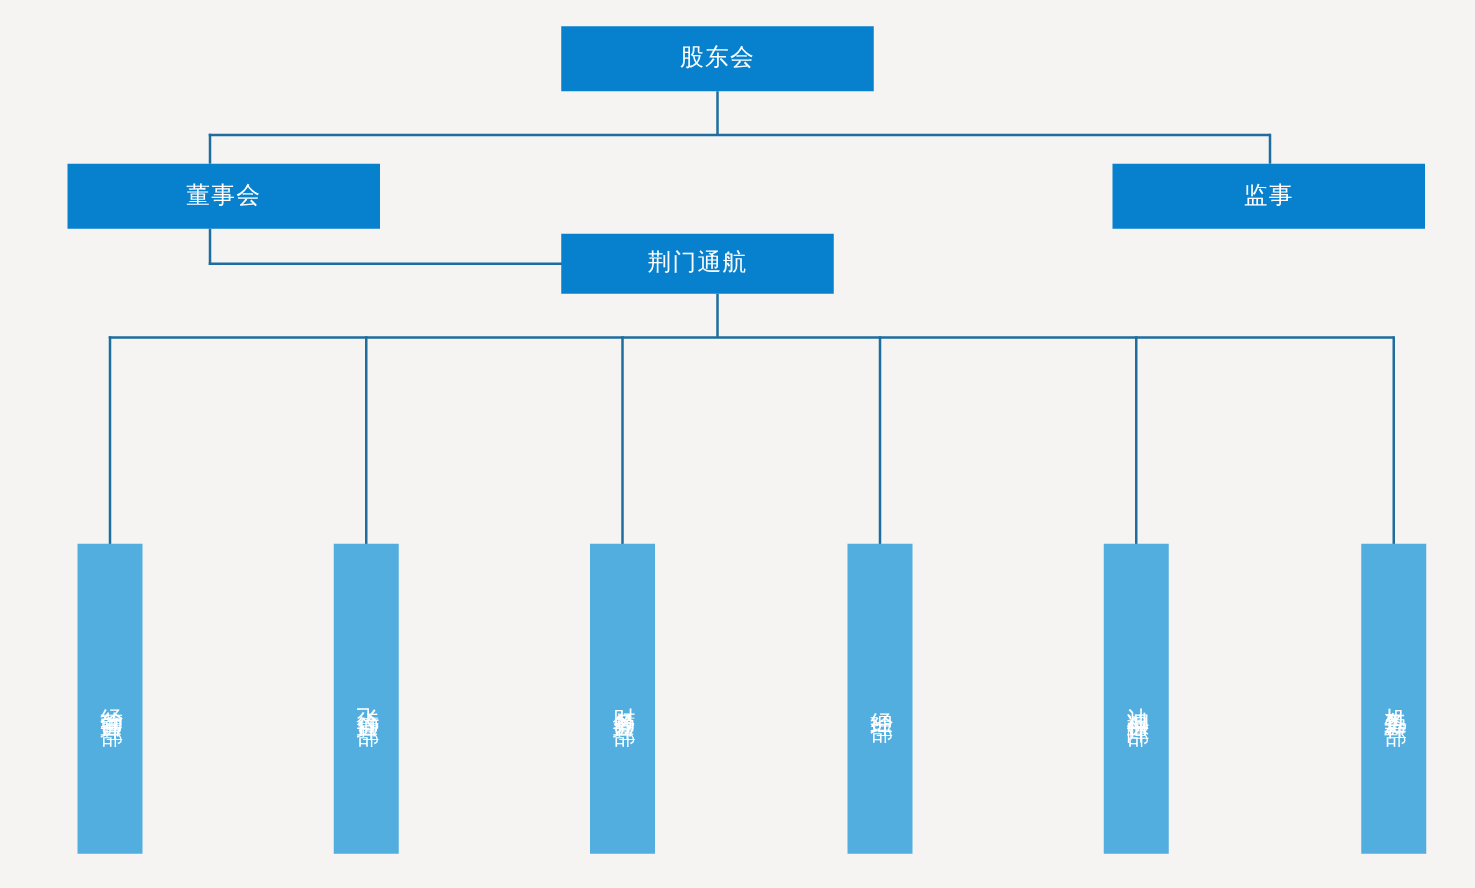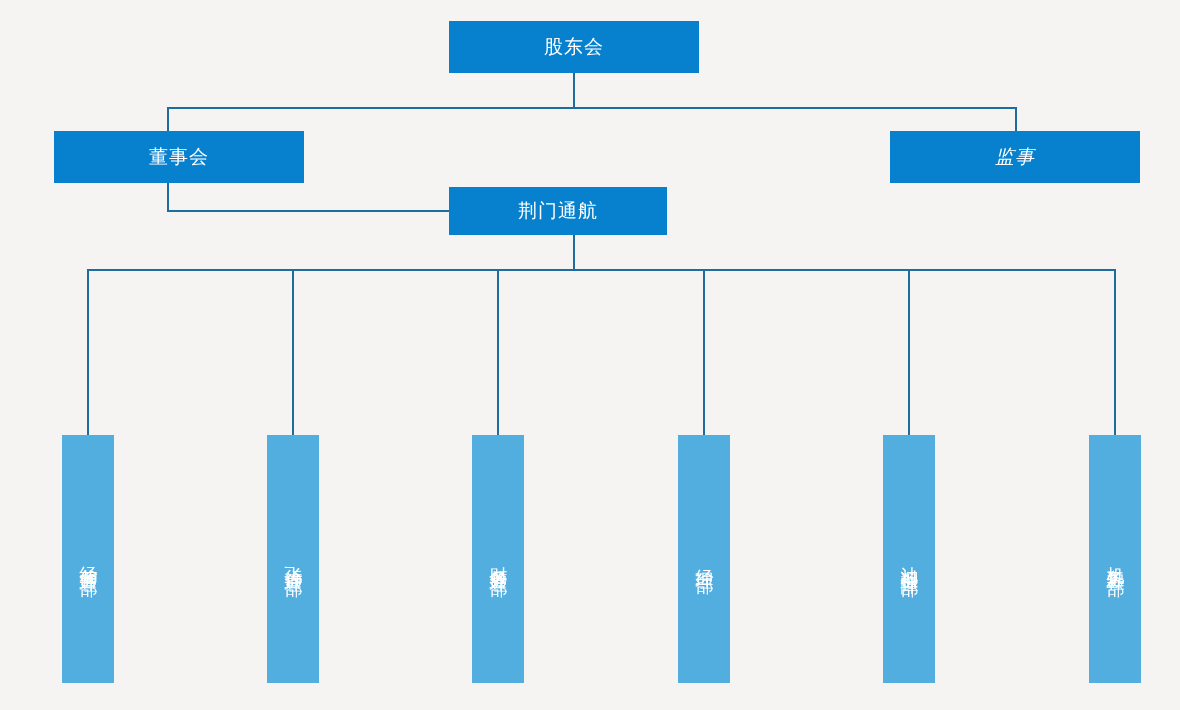--- a/index.html
+++ b/index.html
@@ -85,21 +85,21 @@
   <div class="conn v" style="left:1114px; top:269px; height:167px;"></div>
 
   <div class="node top-level" style="left:449px; top:21px; width:250px; height:52px;">
     <span class="hlabel">股东会</span>
   </div>
 
   <div class="node top-level" style="left:42px; top:131px; width:250px; height:52px;margin-left:12px;">
     <span class="hlabel">董事会</span>
   </div>
 
-  <div class="node top-level" style="left:890px; top:131px; width:250px; height:52px;font-style:italic;">
+  <div class="node top-level" style="left:890px; top:131px; width:250px; height:52px;">
     <span class="hlabel">监事</span>
   </div>
 
   <div class="node top-level" style="left:449px; top:187px; width:218px; height:48px;">
     <span class="hlabel">荆门通航</span>
   </div>
 
   <div class="node dept" style="left:62px; top:435px; width:52px; height:248px;">
     <span class="vlabel">经营管理部</span>
   </div>

